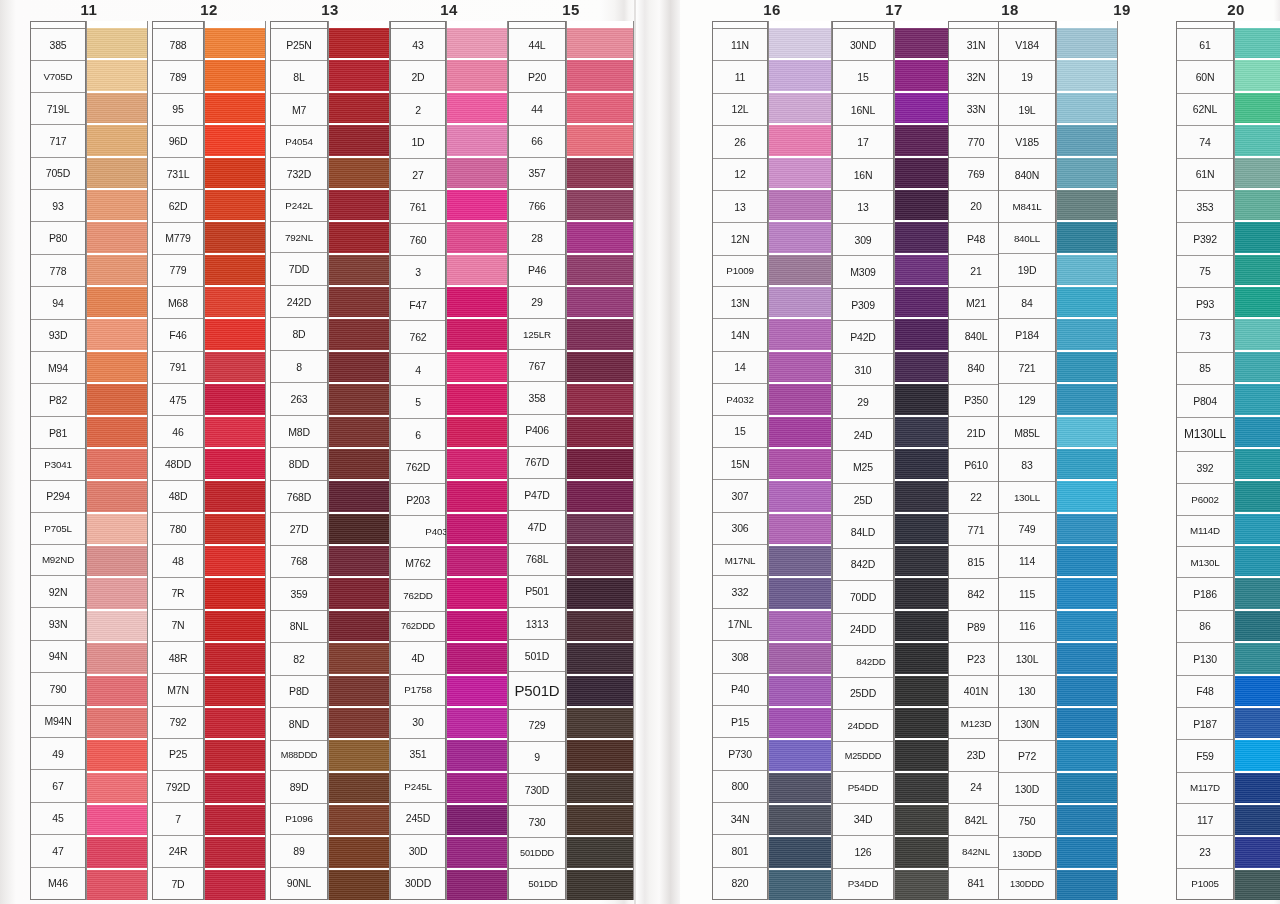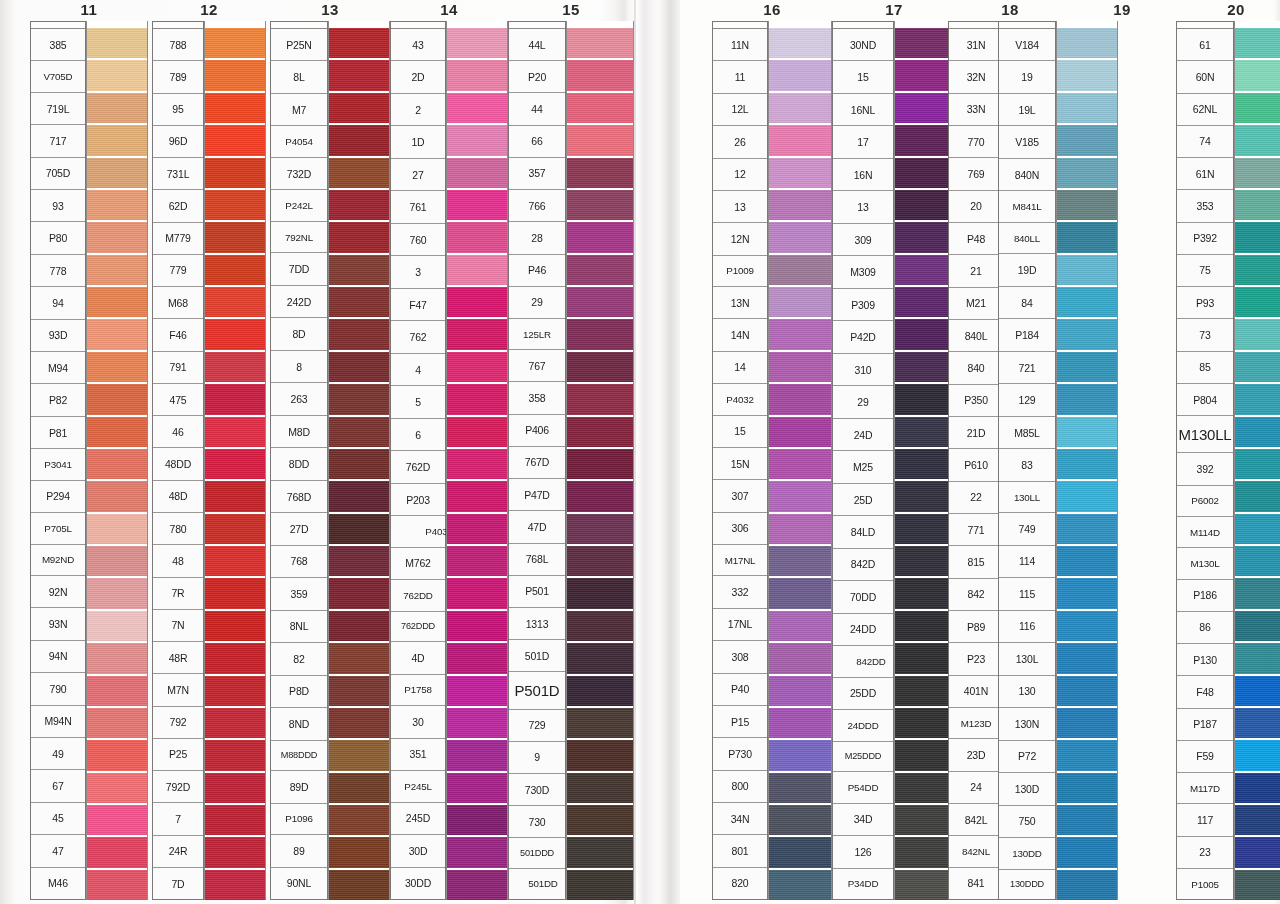--- a/index.html
+++ b/index.html
@@ -698,21 +698,21 @@
           <div class="lbl">62NL</div>
           <div class="lbl">74</div>
           <div class="lbl">61N</div>
           <div class="lbl">353</div>
           <div class="lbl">P392</div>
           <div class="lbl">75</div>
           <div class="lbl">P93</div>
           <div class="lbl">73</div>
           <div class="lbl">85</div>
           <div class="lbl">P804</div>
-          <div class="lbl" style="font-size: 15px;">M130LL</div>
+          <div class="lbl" style="font-size: 12px;">M130LL</div>
           <div class="lbl">392</div>
           <div class="lbl" style="font-size: 9.8px;">P6002</div>
           <div class="lbl" style="font-size: 9.8px;">M114D</div>
           <div class="lbl" style="font-size: 9.8px;">M130L</div>
           <div class="lbl">P186</div>
           <div class="lbl">86</div>
           <div class="lbl">P130</div>
           <div class="lbl">F48</div>
           <div class="lbl">P187</div>
           <div class="lbl">F59</div>

